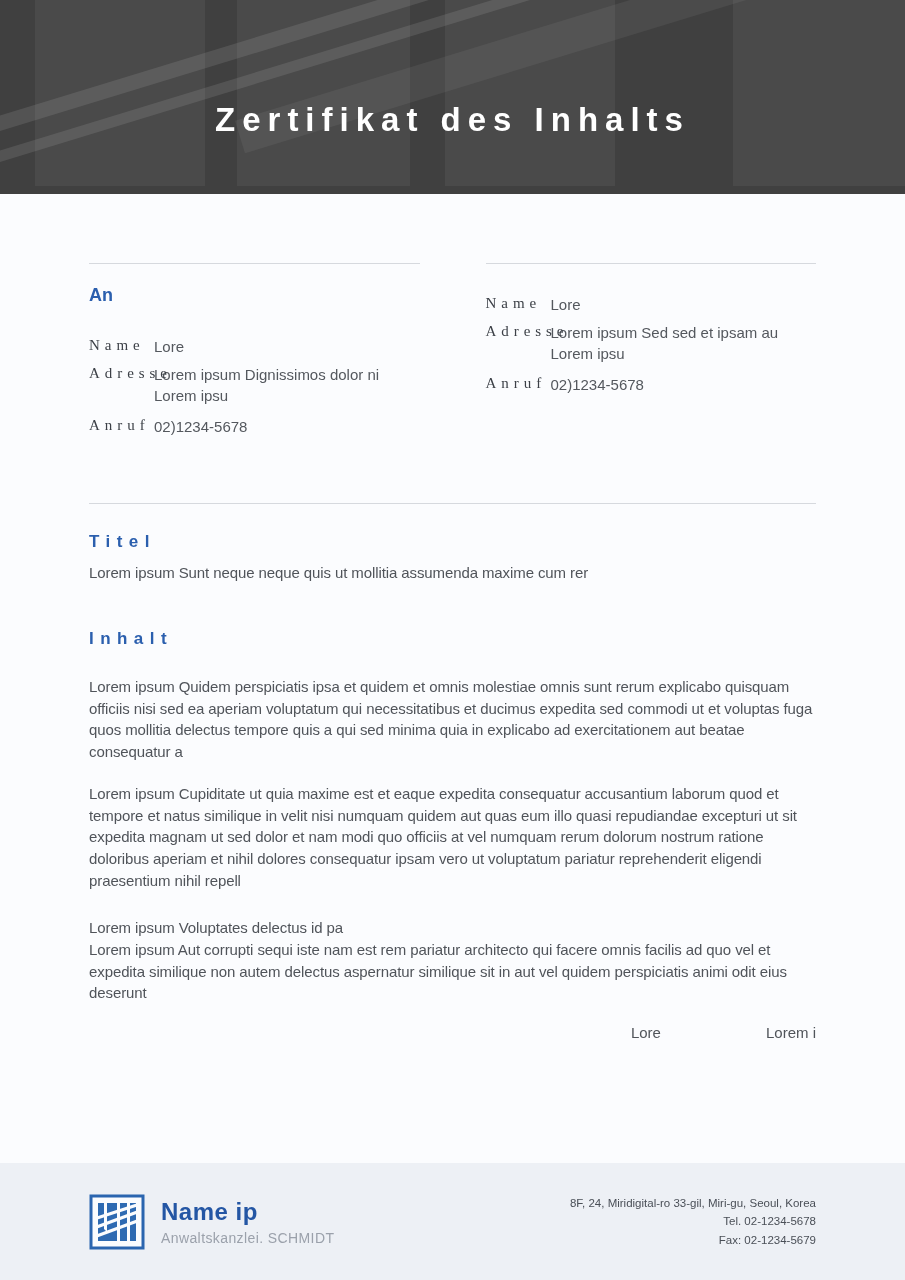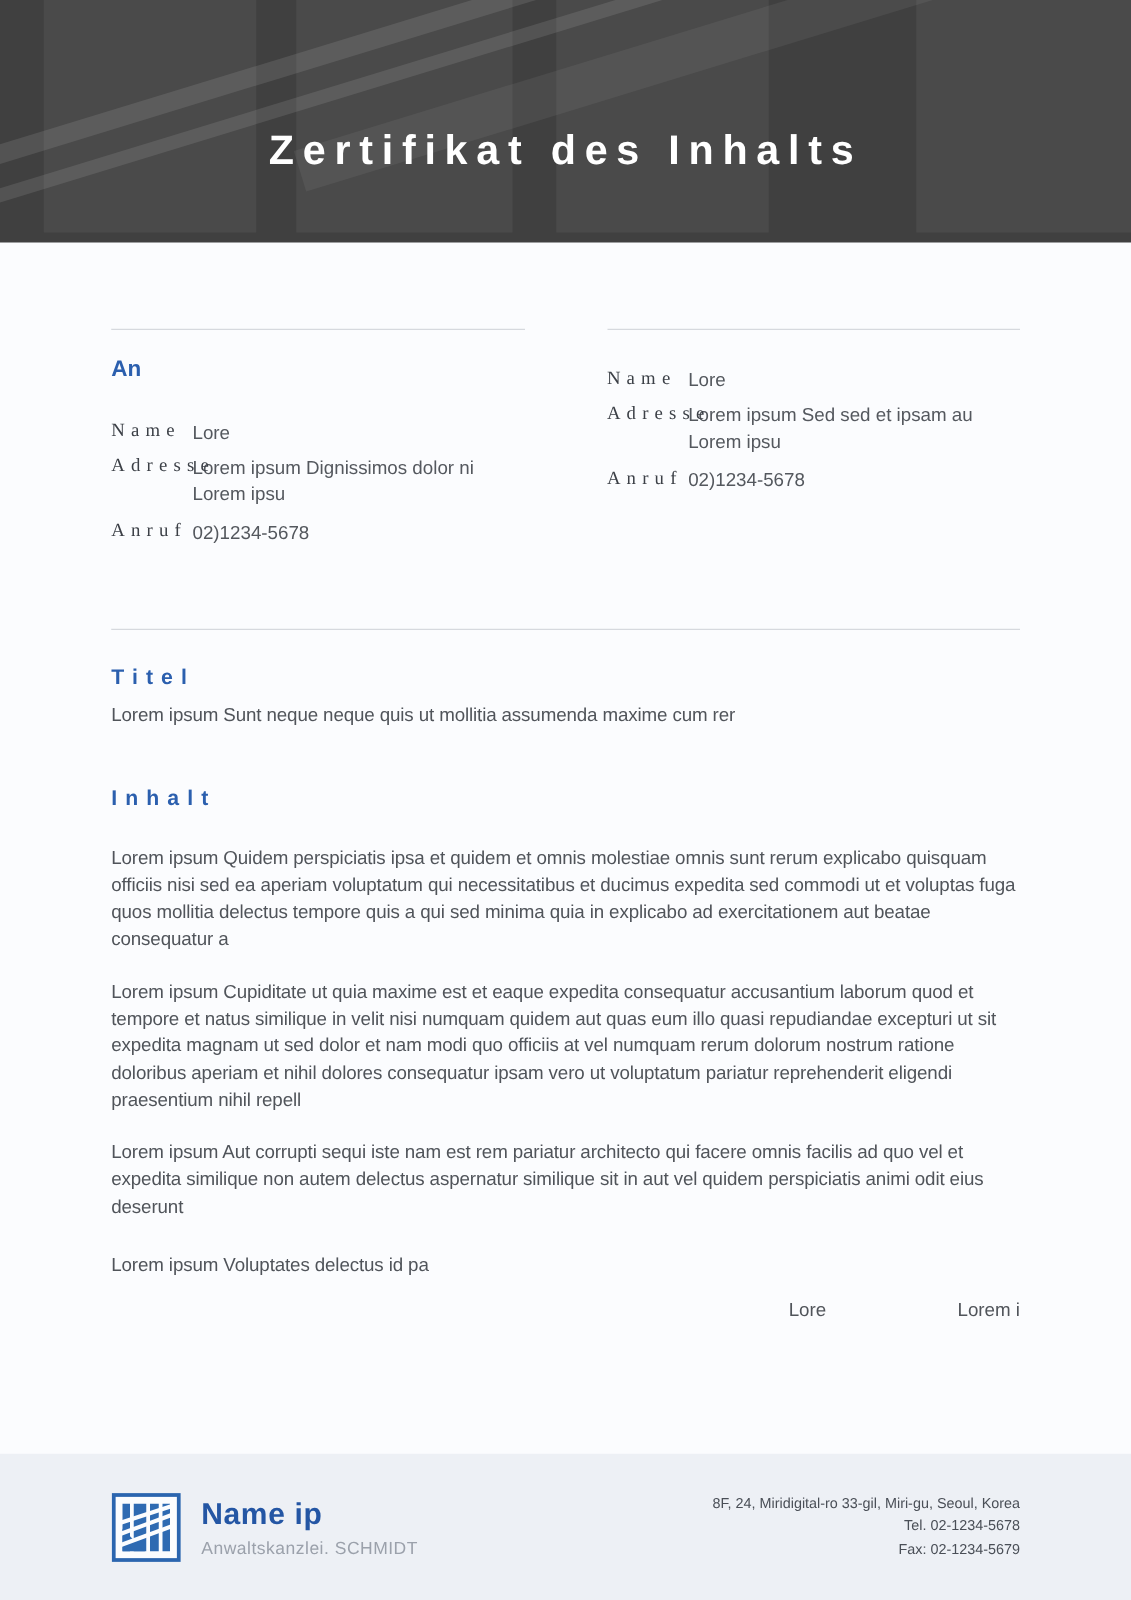--- a/index.html
+++ b/index.html
@@ -227,22 +227,22 @@
 
     <div class="divider"></div>
 
     <div class="section-heading titel-heading">Titel</div>
     <div class="titel-text">Lorem ipsum Sunt neque neque quis ut mollitia assumenda maxime cum rer</div>
 
     <div class="section-heading inhalt-heading">Inhalt</div>
     <div class="paragraphs">
       <p class="paragraph">Lorem ipsum Quidem perspiciatis ipsa et quidem et omnis molestiae omnis sunt rerum explicabo quisquam officiis nisi sed ea aperiam voluptatum qui necessitatibus et ducimus expedita sed commodi ut et voluptas fuga quos mollitia delectus tempore quis a qui sed minima quia in explicabo ad exercitationem aut beatae consequatur a</p>
       <p class="paragraph">Lorem ipsum Cupiditate ut quia maxime est et eaque expedita consequatur accusantium laborum quod et tempore et natus similique in velit nisi numquam quidem aut quas eum illo quasi repudiandae excepturi ut sit expedita magnam ut sed dolor et nam modi quo officiis at vel numquam rerum dolorum nostrum ratione doloribus aperiam et nihil dolores consequatur ipsam vero ut voluptatum pariatur reprehenderit eligendi praesentium nihil repell</p>
+      <p class="paragraph last">Lorem ipsum Voluptates delectus id pa</p>
       <p class="paragraph">Lorem ipsum Aut corrupti sequi iste nam est rem pariatur architecto qui facere omnis facilis ad quo vel et expedita similique non autem delectus aspernatur similique sit in aut vel quidem perspiciatis animi odit eius deserunt</p>
-      <p class="paragraph last">Lorem ipsum Voluptates delectus id pa</p>
     </div>
 
     <div class="closing">
       <div class="closing-line2">
         <span>Lore</span>
         <span>Lorem i</span>
       </div>
     </div>
 
   </div>

